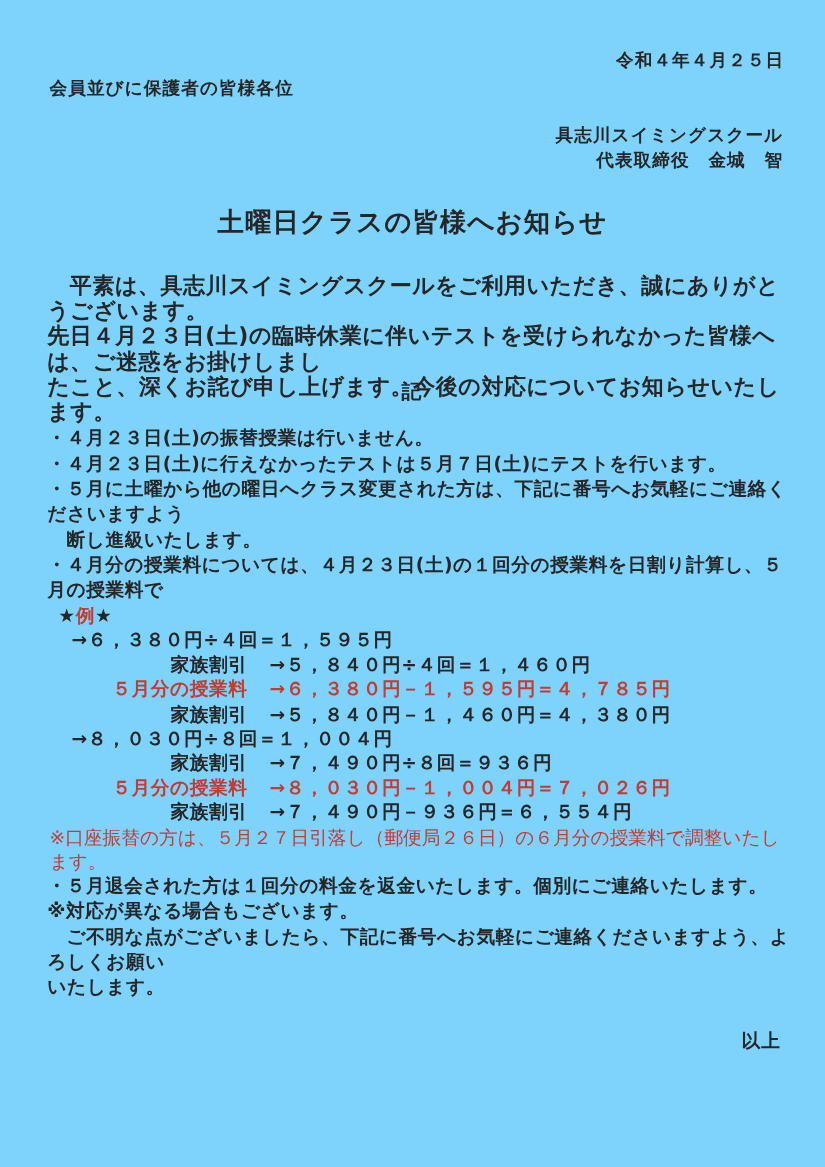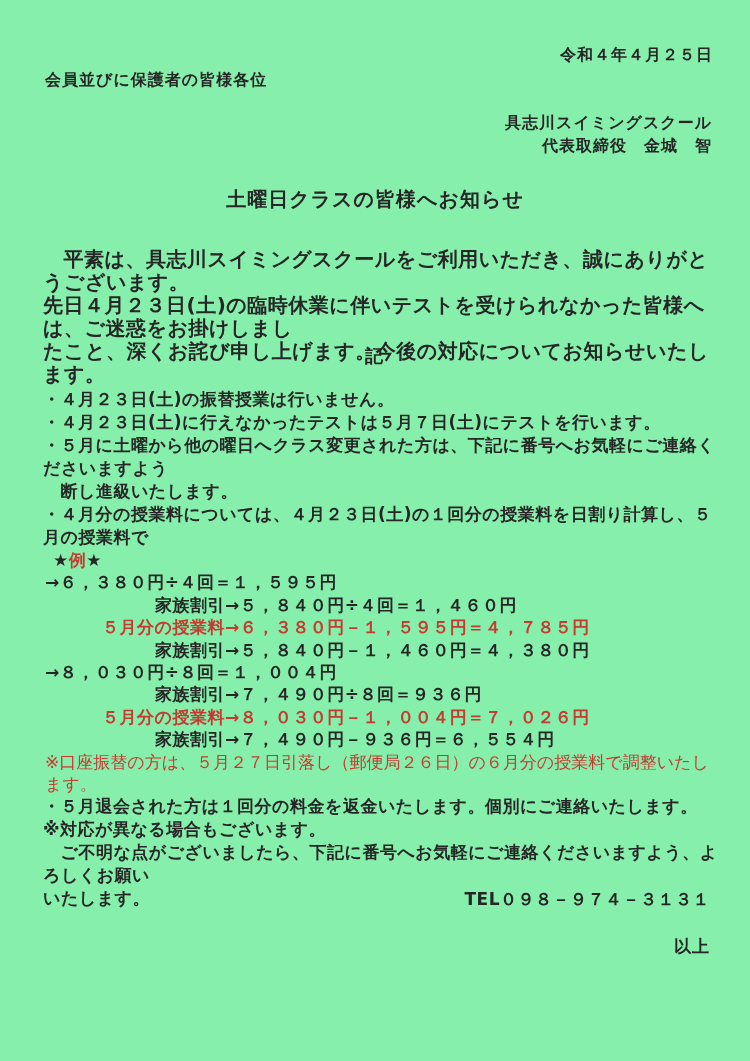--- a/index.html
+++ b/index.html
@@ -7,21 +7,21 @@
     --blue: #2e6cb5;
     --ink: #262626;
   }
   * { box-sizing: border-box; }
   html, body { margin: 0; padding: 0; background: #ffffff; }
   .page {
     position: relative;
     width: 750px;
     height: 1061px;
     margin: 0 auto;
-    background: #86efac;
+    background: #7dd3fc;
     overflow: hidden;
     color: var(--ink);
     font-family: "DejaVu Sans", sans-serif;
     font-weight: 600;
   }
   .abs { position: absolute; }
 
   .date-line {
     top: 45px; left: 0; right: 37px;
     text-align: right;
@@ -33,21 +33,21 @@
   }
   .sender-block {
     top: 111px; left: 0; right: 38px;
     text-align: right;
     font-size: 16px; line-height: 23px; letter-spacing: 1px;
   }
   .doc-title {
     top: 186px; left: 0; width: 100%;
     margin: 0;
     text-align: center;
-    font-size: 20px; font-weight: 700; letter-spacing: 1px;
+    font-size: 24px; font-weight: 700; letter-spacing: 1px;
   }
   .intro-block {
     top: 248px; left: 43px; right: 28px;
     font-size: 20px; line-height: 23px; letter-spacing: 0.5px;
   }
   .record-marker {
     top: 344px; left: 0; width: 100%;
     text-align: center;
     font-size: 18px; font-weight: 700; letter-spacing: 2px;
   }
@@ -62,21 +62,21 @@
   .ex-heading { margin-left: 8px; font-weight: 700; }
   .ex-heading .ex-name { color: var(--red); }
   .ex-row { display: flex; }
   .ex-label {
     width: 180px;
     flex: 0 0 180px;
     text-align: right;
     white-space: pre;
     font-weight: 700;
   }
-  .ex-formula { white-space: pre; }
+  .ex-formula { white-space: pre; margin-left: 20px; }
   .ex-row[data-color="blue"] .ex-label { color: var(--blue); }
   .ex-row[data-color="red"] { color: var(--red); }
   .ex-note {
     color: var(--red);
     font-weight: 400;
     letter-spacing: 0;
   }
   .closing-block {
     top: 795px; left: 43px; right: 26px;
     font-size: 17px; line-height: 23px; letter-spacing: 0.5px;
@@ -163,17 +163,16 @@
     <div class="ex-note">※口座振替の方は、５月２７日引落し（郵便局２６日）の６月分の授業料で調整いたします。</div>
   </div>
 
   <div class="abs closing-block">
     <div>・５月退会された方は１回分の料金を返金いたします。個別にご連絡いたします。</div>
     <div>※対応が異なる場合もございます。</div>
     <div>　ご不明な点がございましたら、下記に番号へお気軽にご連絡くださいますよう、よろしくお願い</div>
     <div>いたします。</div>
   </div>
 
-  <div class="abs tel-line">TEL０９８－９７４－３１３１</div>
 
   <div class="abs end-marker">以上</div>
 
 </div>
 
 </body></html>

